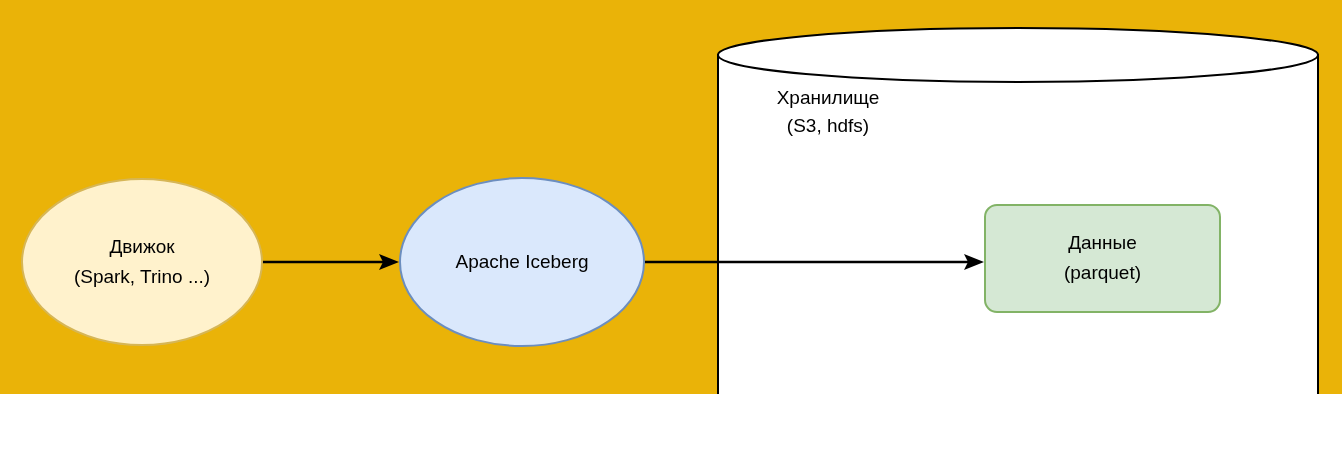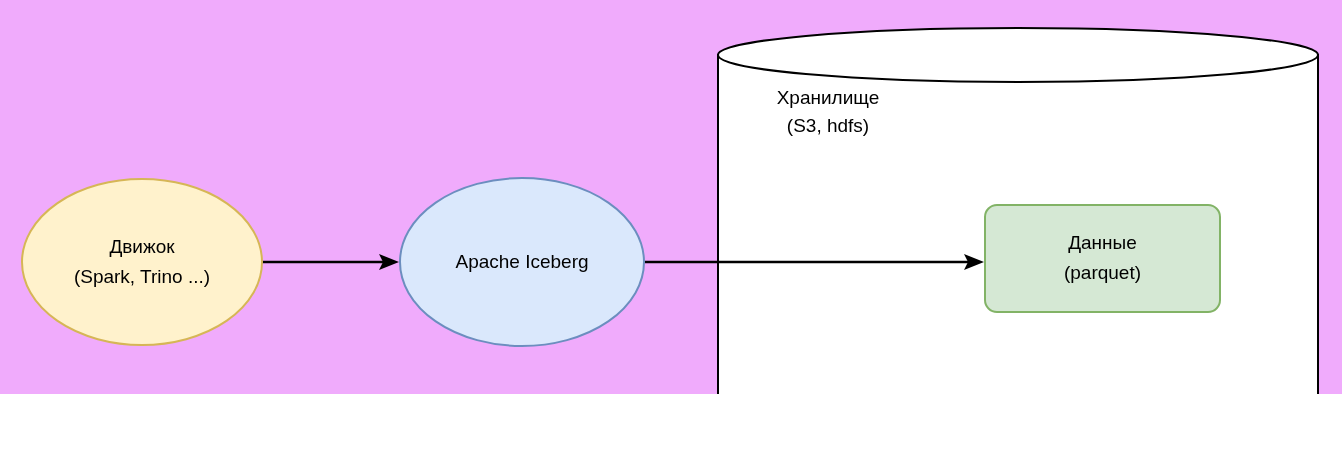--- a/index.html
+++ b/index.html
@@ -42,21 +42,21 @@
     fill: none;
   }
   .arrowhead {
     fill: #000000;
     stroke: none;
   }
 </style>
 </head>
 <body>
 
-<div id="canvas" style="width: 1342px; height: 394px; background: #f0abfc;">
+<div id="canvas" style="width: 1342px; height: 394px; background: #eab308;">
   <svg id="diagram-svg" viewBox="0 0 1342 462" xmlns="http://www.w3.org/2000/svg" style="width: 1342px; height: 462px;">
 
     <g>
 
       <path id="cyl-body" class="shape-outline" d="M 718,55 L 718,413 A 300,27 0 0 0 1318,413 L 1318,55 Z" fill="#FFFFFF" stroke="#000000"></path>
 
       <ellipse id="cyl-top" class="shape-outline" cx="1018" cy="55" rx="300" ry="27" fill="#FFFFFF" stroke="#000000"></ellipse>
       <text id="storage-label-1" class="node-label" x="828" y="99">Хранилище</text>
       <text id="storage-label-2" class="node-label" x="828" y="127">(S3, hdfs)</text>
     </g>

